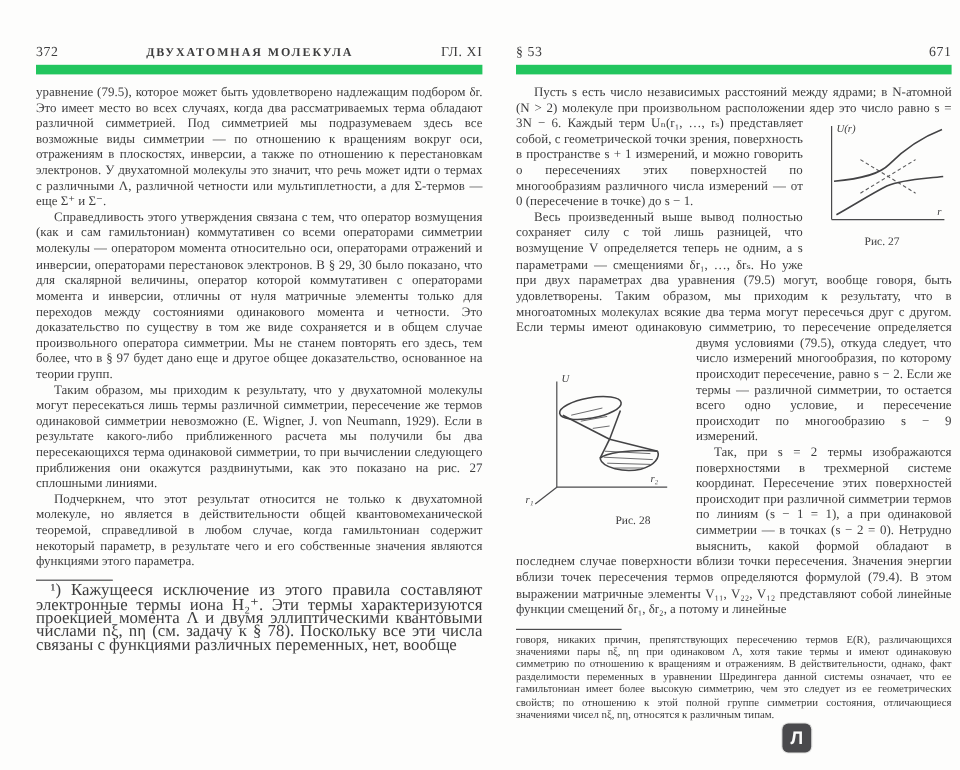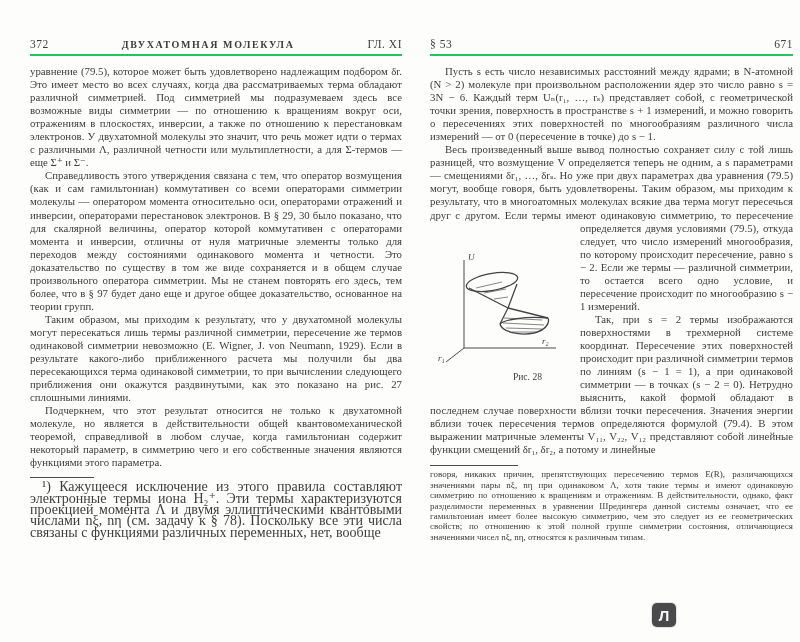--- a/index.html
+++ b/index.html
@@ -16,21 +16,21 @@
     position: absolute; top: 0;
     height: 642px;
   }
   .page-left  { left: 30px;  width: 372px; }
   .page-right { left: 430px; width: 363px; }
 
   
   .running-head {
     display: flex; align-items: flex-end; justify-content: space-between;
     padding-top: 38px;
-    border-bottom: 2px solid #22c55e;
+    border-bottom: 8px solid #22c55e;
     padding-bottom: 4px;
   }
   .running-head .corner {
     font-size: 11.5px; letter-spacing: 0.5px;
   }
   .running-head .rh-title {
     font-size: 10px; letter-spacing: 1.6px; font-weight: bold;
   }
 
   .body-text { margin-top: 9px; }
@@ -120,36 +120,51 @@
     <div class="running-head">
       <span class="corner">372</span>
       <span class="rh-title">ДВУХАТОМНАЯ МОЛЕКУЛА</span>
       <span class="corner">ГЛ. XI</span>
     </div>
 
     <div class="body-text">
       <p class="noindent">уравнение (79.5), которое может быть удовлетворено надлежащим подбором δr. Это имеет место во всех случаях, когда два рассматриваемых терма обладают различной симметрией. Под симметрией мы подразумеваем здесь все возможные виды симметрии — по отношению к вращениям вокруг оси, отражениям в плоскостях, инверсии, а также по отношению к перестановкам электронов. У двухатомной молекулы это значит, что речь может идти о термах с различными Λ, различной четности или мультиплетности, а для Σ-термов — еще Σ⁺ и Σ⁻.</p>
       <p>Справедливость этого утверждения связана с тем, что оператор возмущения (как и сам гамильтониан) коммутативен со всеми операторами симметрии молекулы — оператором момента относительно оси, операторами отражений и инверсии, операторами перестановок электронов. В § 29, 30 было показано, что для скалярной величины, оператор которой коммутативен с операторами момента и инверсии, отличны от нуля матричные элементы только для переходов между состояниями одинакового момента и четности. Это доказательство по существу в том же виде сохраняется и в общем случае произвольного оператора симметрии. Мы не станем повторять его здесь, тем более, что в § 97 будет дано еще и другое общее доказательство, основанное на теории групп.</p>
       <p>Таким образом, мы приходим к результату, что у двухатомной молекулы могут пересекаться лишь термы различной симметрии, пересечение же термов одинаковой симметрии невозможно (E. Wigner, J. von Neumann, 1929). Если в результате какого-либо приближенного расчета мы получили бы два пересекающихся терма одинаковой симметрии, то при вычислении следующего приближения они окажутся раздвинутыми, как это показано на рис. 27 сплошными линиями.</p>
-      <p>Подчеркнем, что этот результат относится не только к двухатомной молекуле, но является в действительности общей квантовомеханической теоремой, справедливой в любом случае, когда гамильтониан содержит некоторый параметр, в симметрию чего и его собственные значения являются функциями этого параметра.</p>
+      <p>Подчеркнем, что этот результат относится не только к двухатомной молекуле, но является в действительности общей квантовомеханической теоремой, справедливой в любом случае, когда гамильтониан содержит некоторый параметр, в результате чего и его собственные значения являются функциями этого параметра.</p>
     </div>
 
     <hr class="footnote-rule">
     <p class="footnote">¹) Кажущееся исключение из этого правила составляют электронные термы иона H₂⁺. Эти термы характеризуются проекцией момента Λ и двумя эллиптическими квантовыми числами nξ, nη (см. задачу к § 78). Поскольку все эти числа связаны с функциями различных переменных, нет, вообще</p>
   </div>
 
   <div class="page page-right">
     <div class="running-head">
       <span class="corner">§ 53</span>
       <span class="corner">671</span>
     </div>
 
     <div class="body-text">
 
-      <p><span>Пусть s есть число независимых расстояний между ядрами; в N-атомной (N &gt; 2) молекуле при произвольном расположении ядер это число равно s = 3N − 6. </span><span>Каждый терм Uₙ(r₁, …, rₛ) представляет собой, с геометрической точки зрения, поверхность в пространстве s + 1 измерений, и можно говорить о пересечениях этих поверхностей по многообразиям различного числа измерений — от 0 (пересечение в точке) до s − 1.</span></p>
+      <p><span>Пусть s есть число независимых расстояний между ядрами; в N-атомной (N &gt; 2) молекуле при произвольном расположении ядер это число равно s = 3N − 6. </span><span class="figure fig27">
+          <svg width="112" height="92" viewBox="0 0 112 92">
+
+            <line class="axis" x1="14" y1="6" x2="14" y2="84"></line>
+            <line class="axis" x1="14" y1="84" x2="108" y2="84"></line>
+
+            <path class="dashed" d="M38,62 L84,34"></path>
+            <path class="dashed" d="M38,34 L84,62"></path>
+
+            <path class="curve" d="M16,52 C40,50 54,46 62,38 C72,28 88,16 106,9"></path>
+            <path class="curve" d="M18,80 C34,71 48,62 60,56 C74,50 92,50 107,48"></path>
+            <text x="18" y="11">U(r)</text>
+            <text x="102" y="80">r</text>
+          </svg>
+          <span class="fig-caption" style="display:block">Рис. 27</span>
+        </span><span>Каждый терм Uₙ(r₁, …, rₛ) представляет собой, с геометрической точки зрения, поверхность в пространстве s + 1 измерений, и можно говорить о пересечениях этих поверхностей по многообразиям различного числа измерений — от 0 (пересечение в точке) до s − 1.</span></p>
 
       <p><span>Весь произведенный выше вывод полностью сохраняет силу с той лишь разницей, что возмущение V определяется теперь не одним, а s параметрами — смещениями δr₁, …, δrₛ. Но уже при двух параметрах два уравнения (79.5) могут, вообще говоря, быть удовлетворены. Таким образом, мы приходим к результату, что в многоатомных молекулах всякие два терма могут пересечься друг с другом. Если термы имеют одинаковую симметрию, то пересечение определяется двумя условиями (79.5), </span><span class="figure fig28">
           <svg width="128" height="116" viewBox="0 0 128 116">
 
             <line class="axis" x1="28" y1="12" x2="28" y2="100"></line>
             <line class="axis" x1="28" y1="100" x2="120" y2="100"></line>
             <line class="axis" x1="28" y1="100" x2="10" y2="114"></line>
 
             <ellipse class="curve" cx="56" cy="34" rx="26" ry="8.5" transform="rotate(-10 56 34)"></ellipse>
             <path class="curve" d="M33,40 L72,60"></path>
@@ -164,21 +179,21 @@
             <path class="curve" d="M64,76 C68,72 88,68 112,70"></path>
             <line class="hatch" x1="68" y1="70" x2="106" y2="72"></line>
             <line class="hatch" x1="67" y1="75" x2="108" y2="77"></line>
             <line class="hatch" x1="70" y1="80" x2="106" y2="81"></line>
             <line class="hatch" x1="76" y1="84" x2="100" y2="84"></line>
             <text x="32" y="12">U</text>
             <text x="2" y="113">r₁</text>
             <text x="106" y="96">r₂</text>
           </svg>
           <span class="fig-caption" style="display:block">Рис. 28</span>
-        </span><span>откуда следует, что число измерений многообразия, по которому происходит пересечение, равно s − 2. Если же термы — различной симметрии, то остается всего одно условие, и пересечение происходит по многообразию s − 1 измерений.</span></p>
+        </span><span>откуда следует, что число измерений многообразия, по которому происходит пересечение, равно s − 2. Если же термы — различной симметрии, то остается всего одно условие, и пересечение происходит по многообразию s − 9 измерений.</span></p>
 
       <p>Так, при s = 2 термы изображаются поверхностями в трехмерной системе координат. Пересечение этих поверхностей происходит при различной симметрии термов по линиям (s − 1 = 1), а при одинаковой симметрии — в точках (s − 2 = 0). Нетрудно выяснить, какой формой обладают в последнем случае поверхности вблизи точки пересечения. Значения энергии вблизи точек пересечения термов определяются формулой (79.4). В этом выражении матричные элементы V₁₁, V₂₂, V₁₂ представляют собой линейные функции смещений δr₁, δr₂, а потому и линейные</p>
     </div>
 
     <hr class="footnote-rule">
     <p class="footnote">говоря, никаких причин, препятствующих пересечению термов E(R), различающихся значениями пары nξ, nη при одинаковом Λ, хотя такие термы и имеют одинаковую симметрию по отношению к вращениям и отражениям. В действительности, однако, факт разделимости переменных в уравнении Шредингера данной системы означает, что ее гамильтониан имеет более высокую симметрию, чем это следует из ее геометрических свойств; по отношению к этой полной группе симметрии состояния, отличающиеся значениями чисел nξ, nη, относятся к различным типам.</p>
   </div>
 
   <div class="watermark">
     <span>Л</span>

